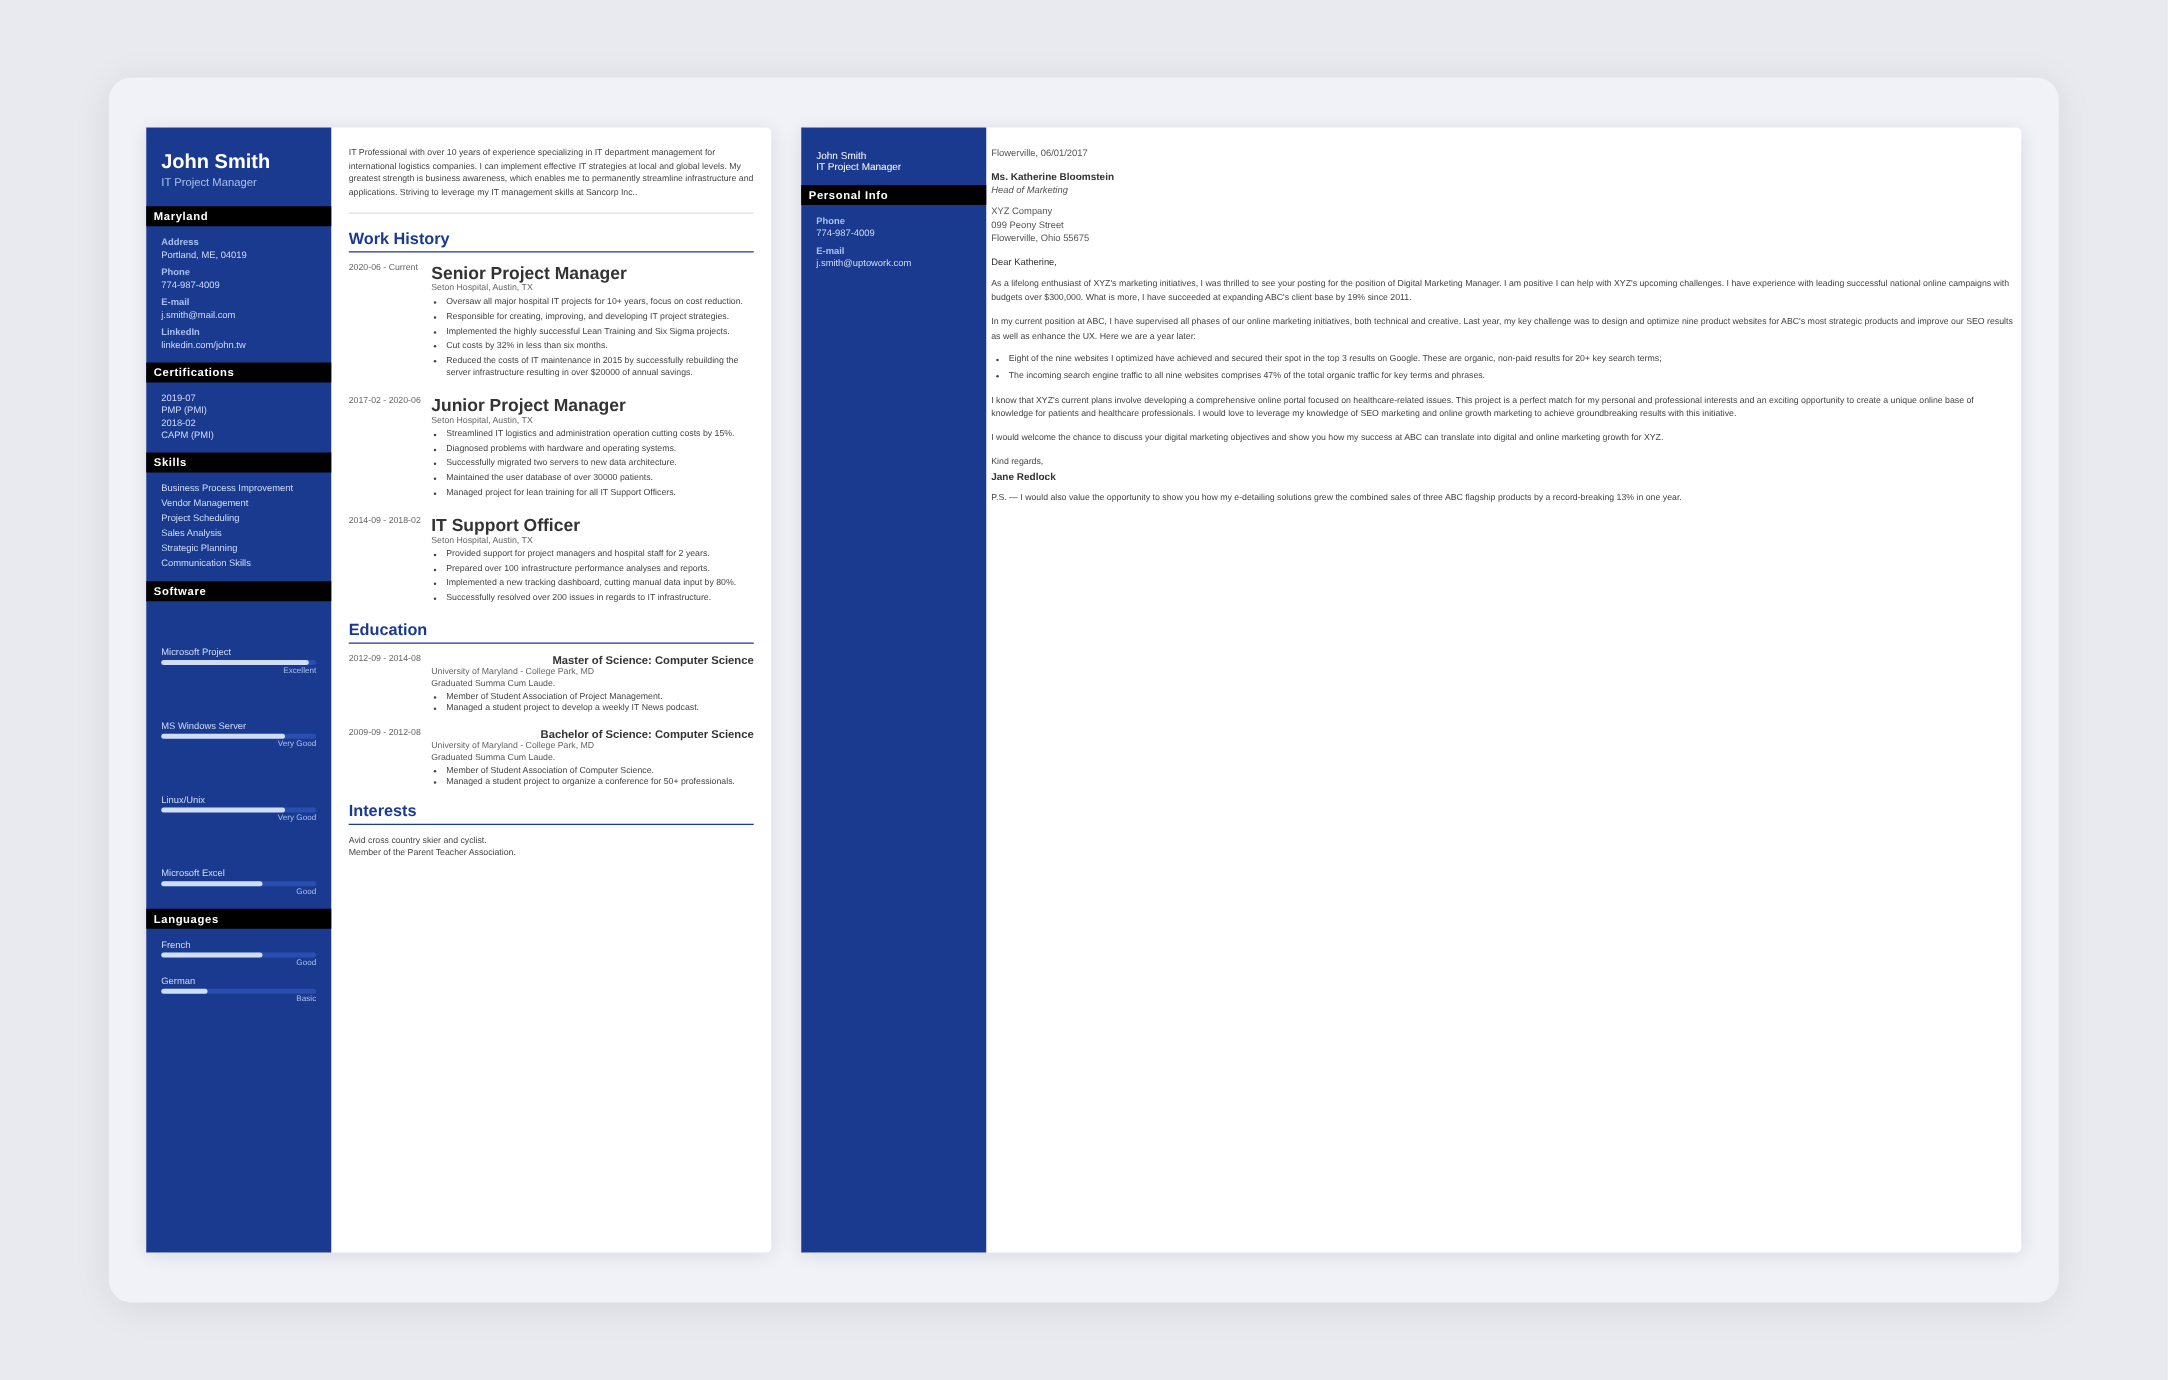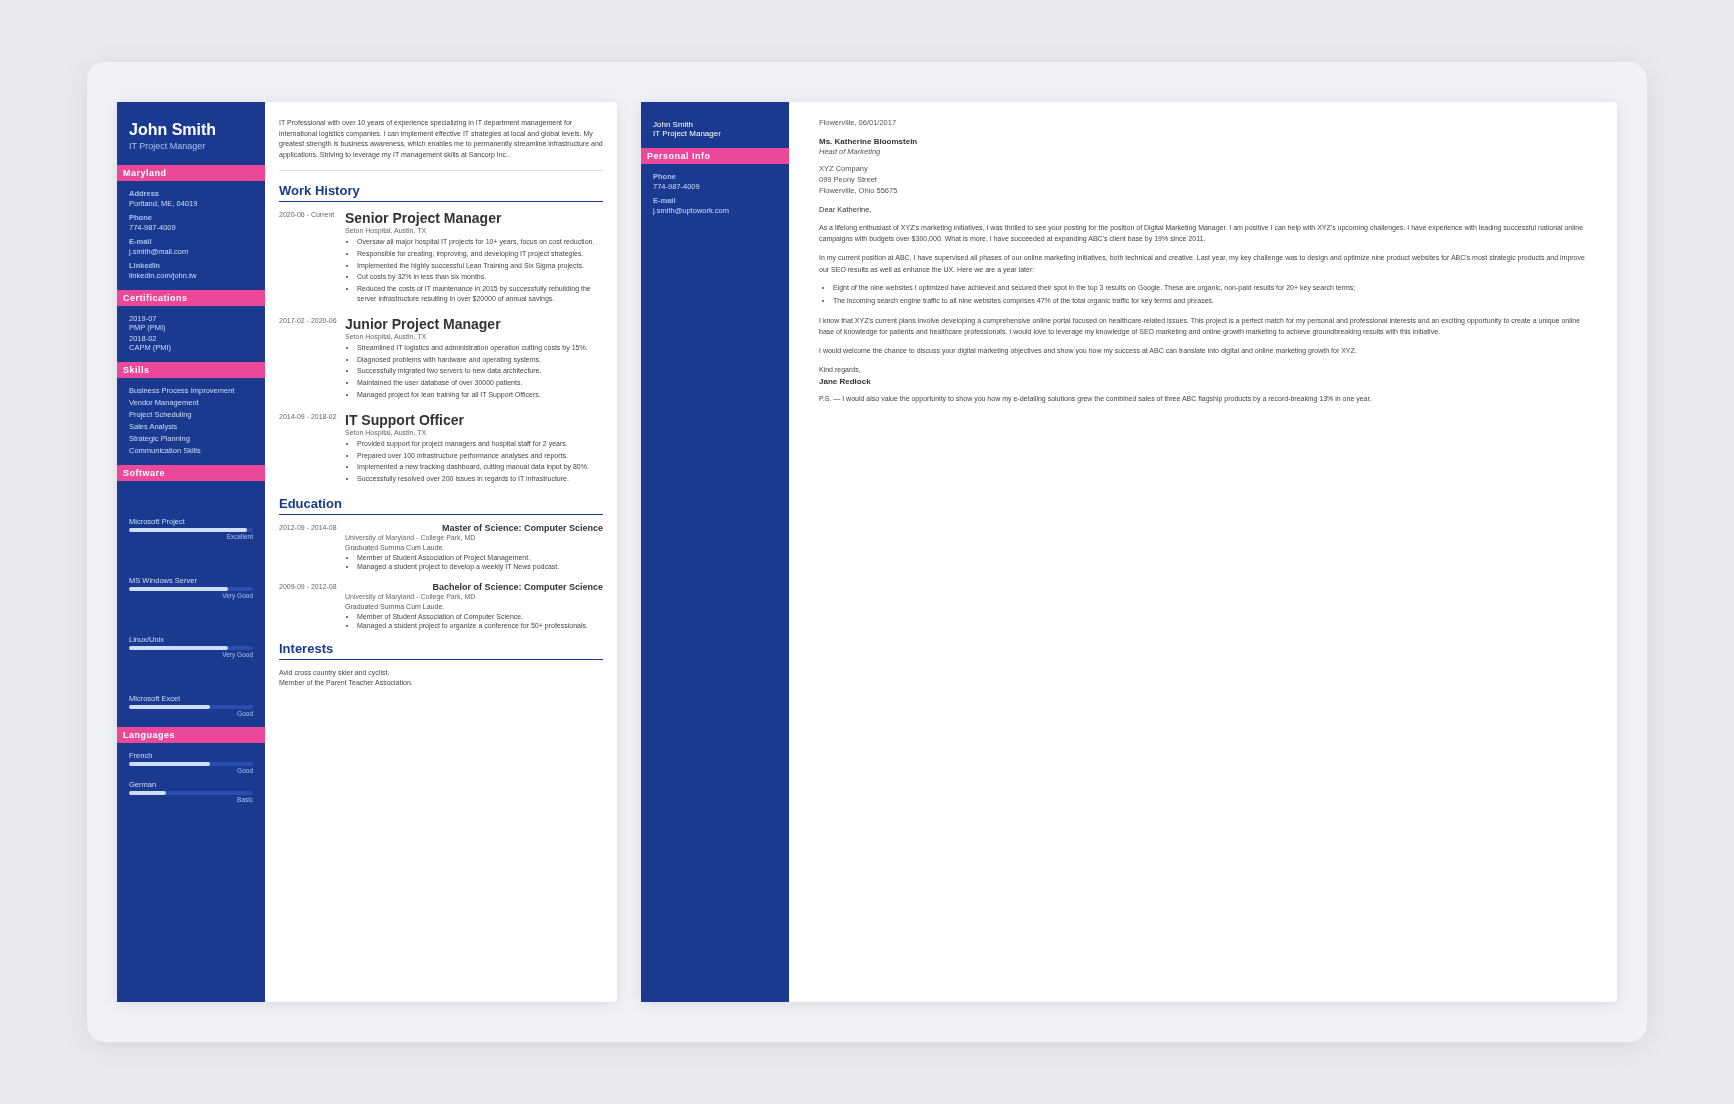--- a/index.html
+++ b/index.html
@@ -47,21 +47,21 @@
       color: #fff;
       line-height: 1.2;
       margin-bottom: 2px;
     }
     .resume-sidebar .title {
       font-size: 9px;
       color: #a8c0f0;
       margin-bottom: 14px;
     }
     .sidebar-section-title {
-      background: #ec4899;
+      background: #000000;
       color: #fff;
       font-size: 9px;
       font-weight: 700;
       padding: 3px 6px;
       margin: 10px -12px 8px -12px;
       letter-spacing: 0.5px;
     }
     .sidebar-label {
       font-size: 7.5px;
       font-weight: 700;
@@ -234,21 +234,21 @@
     .cover-sidebar {
       background: #1a3a8f;
       color: #fff;
       width: 148px;
       min-width: 148px;
       padding: 18px 12px;
       flex-shrink: 0;
     }
     .cover-main {
       flex: 1;
-      padding: 16px 30px;
+      padding: 16px 4px;
       color: #333;
     }
     .cover-date {
       font-size: 7.5px;
       color: #555;
       margin-bottom: 10px;
     }
     .cover-recipient-name {
       font-size: 8px;
       font-weight: 700;

